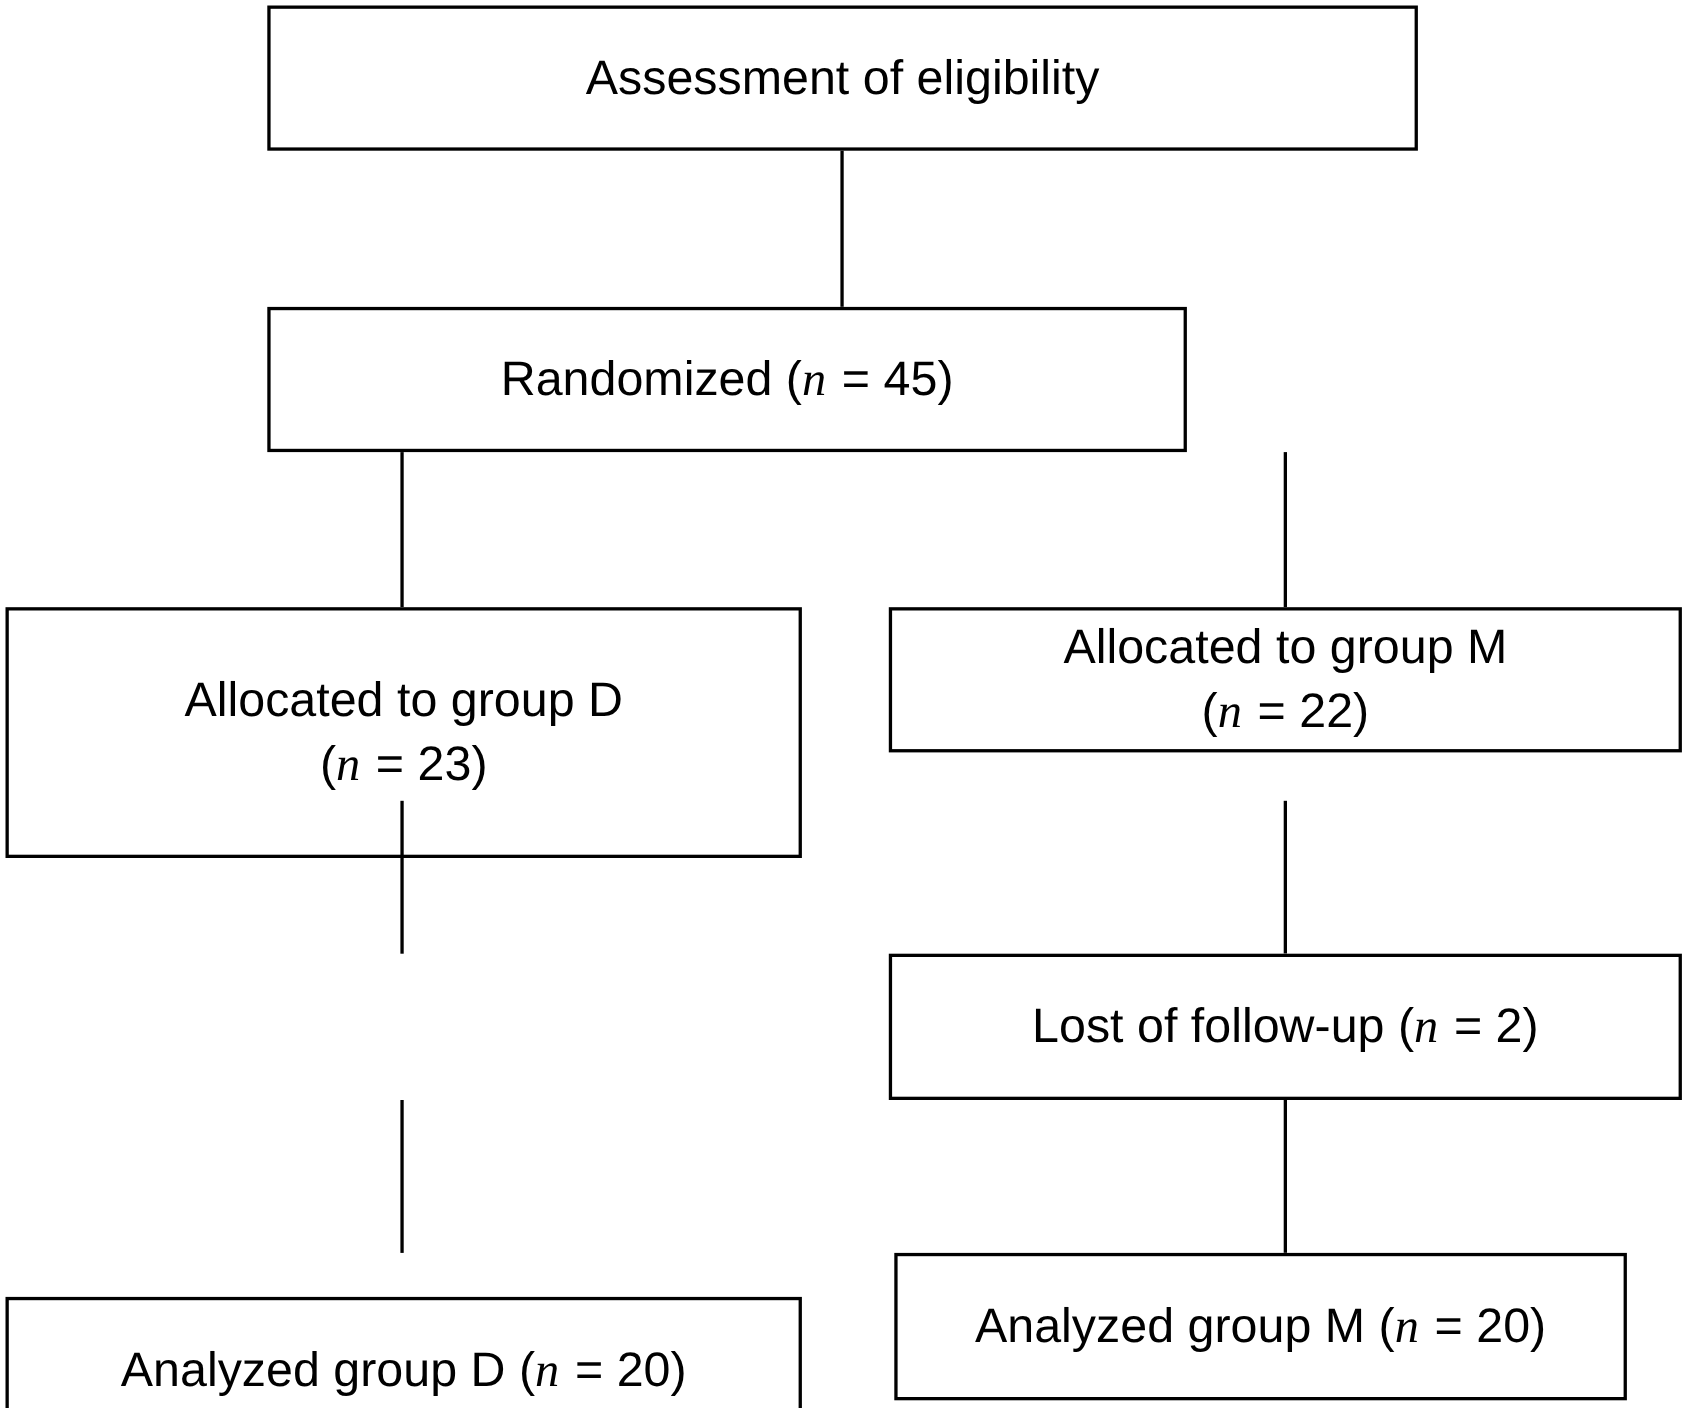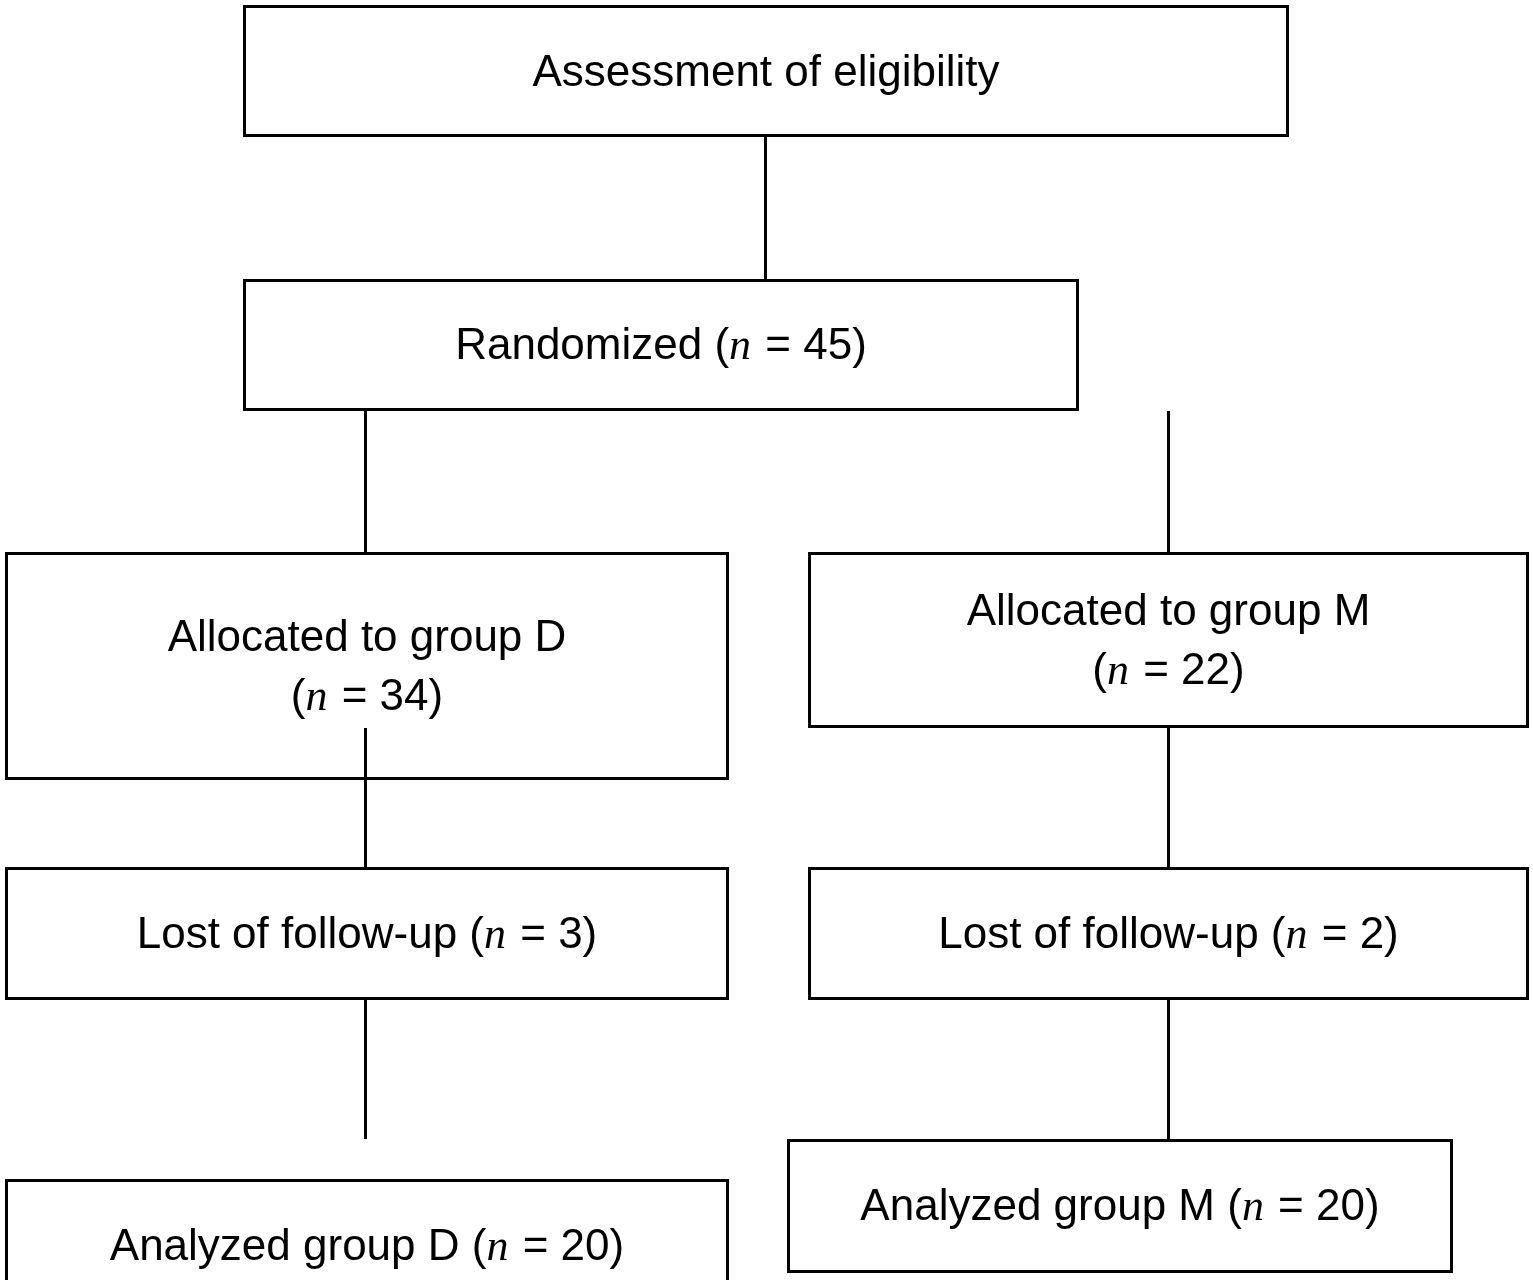--- a/index.html
+++ b/index.html
@@ -65,51 +65,46 @@
         <div><span>Randomized (</span><em>n</em><span> = 45)</span></div>
       </div>
   </div>
 
   <div class="vline" style="left:364px; top:411px; height:141px"></div>
   <div class="vline" style="left:1167px; top:411px; height:141px"></div>
 
   <div class="node" style="left:5px; top:552px; width:724px; height:228px">
     <div class="node-text">
         <div><span>Allocated to group D</span></div>
-        <div><span>(</span><em>n</em><span> = 34)</span></div>
+        <div><span>(</span><em>n</em><span> = 23)</span></div>
       </div>
   </div>
-  <div class="node" style="left:808px; top:552px; width:721px; height:176px">
+  <div class="node" style="left:808px; top:552px; width:721px; height:132px">
     <div class="node-text">
         <div><span>Allocated to group M</span></div>
         <div><span>(</span><em>n</em><span> = 22)</span></div>
       </div>
   </div>
 
   <div class="vline" style="left:364px; top:728px; height:139px"></div>
   <div class="vline" style="left:1167px; top:728px; height:139px"></div>
 
-  <div class="node" style="left:5px; top:867px; width:724px; height:133px">
-    <div class="node-text">
-        <div><span>Lost of follow-up (</span><em>n</em><span> = 3)</span></div>
-      </div>
-  </div>
   <div class="node" style="left:808px; top:867px; width:721px; height:133px">
     <div class="node-text">
         <div><span>Lost of follow-up (</span><em>n</em><span> = 2)</span></div>
       </div>
   </div>
 
   <div class="vline" style="left:364px; top:1000px; height:139px"></div>
   <div class="vline" style="left:1167px; top:1000px; height:139px"></div>
 
   <div class="node" style="left:5px; top:1179px; width:724px; height:134px">
     <div class="node-text">
         <div><span>Analyzed group D (</span><em>n</em><span> = 20)</span></div>
       </div>
   </div>
-  <div class="node" style="left:787px; top:1139px; width:666px; height:134px">
+  <div class="node" style="left:813px; top:1139px; width:666px; height:134px">
     <div class="node-text">
         <div><span>Analyzed group M (</span><em>n</em><span> = 20)</span></div>
       </div>
   </div>
 
 </div>
 
 </body></html>

